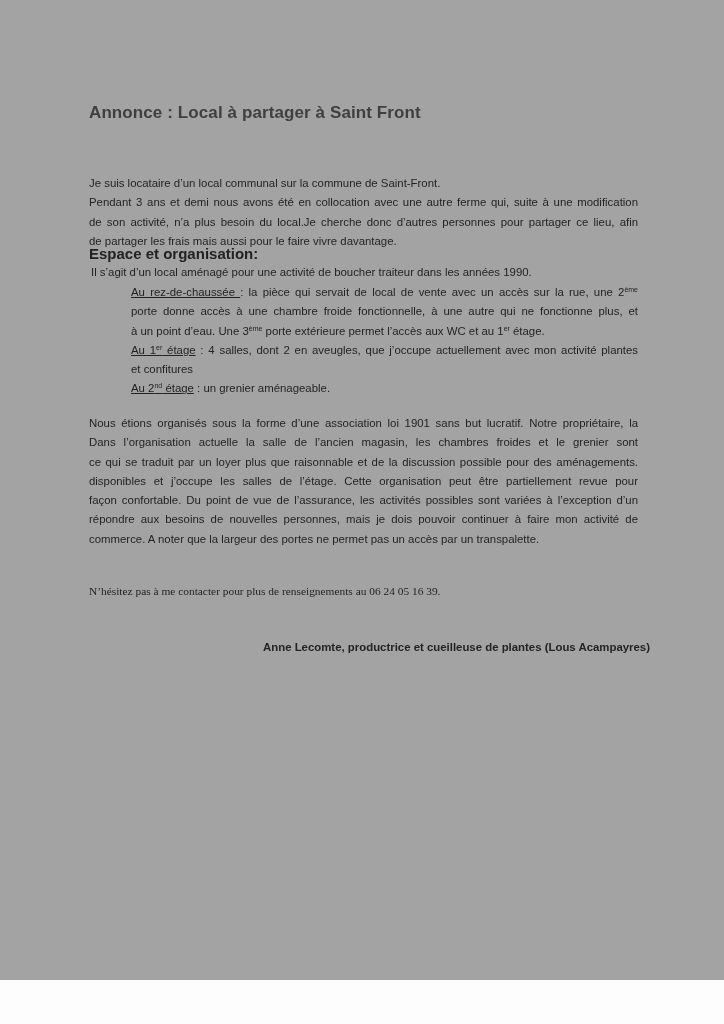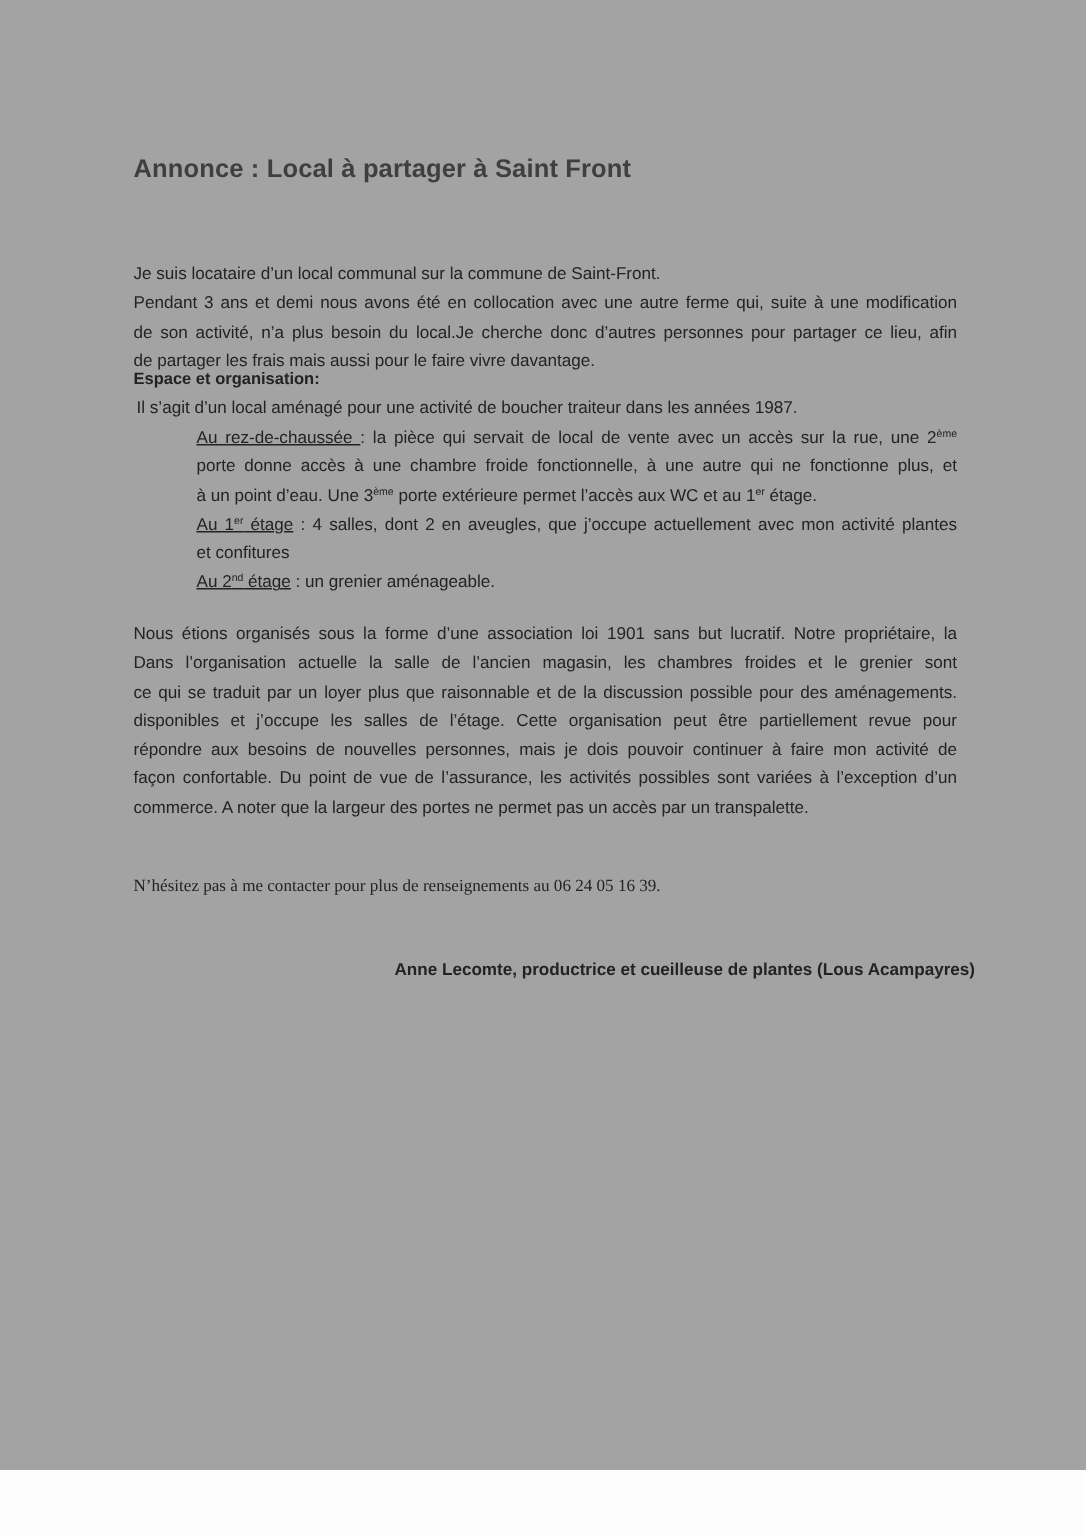--- a/index.html
+++ b/index.html
@@ -52,21 +52,21 @@
       display: block;
       text-align: justify;
       text-align-last: justify;
     }
     .intro { top: 150px; margin-top: 24px; }
     .section-heading {
       position: absolute;
       left: 89px;
       top: 244px;
       font-weight: bold;
-      font-size: 11px;
+      font-size: 15px;
       color: #222;
       white-space: nowrap;
     }
     .section-intro {
       position: absolute;
       left: 91px;
       top: 263px;
       white-space: nowrap;
     }
     .indented {
@@ -106,38 +106,38 @@
 
   <div class="block intro text">
     <span class="line">Je suis locataire d’un local communal  sur la commune de Saint-Front.</span>
     <span class="jline">Pendant 3 ans et demi nous avons été en collocation avec une autre ferme qui, suite à une modification</span>
     <span class="jline">de son activité, n’a plus besoin du local.Je cherche donc d’autres personnes pour partager ce lieu, afin</span>
     <span class="line">de partager les frais mais aussi pour le faire vivre davantage.</span>
   </div>
 
   <div class="section-heading text">Espace  et organisation:</div>
 
-  <div class="section-intro text">Il s’agit d’un local aménagé pour une activité de boucher traiteur dans les années 1987.</div>
+  <div class="section-intro text">Il s’agit d’un local aménagé pour une activité de boucher traiteur dans les années 1990.</div>
 
   <div class="indented text">
     <span class="jline"><span class="u">Au rez-de-chaussée </span><span>: la pièce qui servait de local de vente avec un accès sur la rue, une 2</span><sup>ème</sup></span>
     <span class="jline">porte donne accès à une chambre froide fonctionnelle, à une autre qui ne fonctionne plus, et</span>
     <span class="line"><span>à un point d’eau. Une 3</span><sup>ème</sup><span> porte extérieure permet l’accès aux WC et au 1</span><sup>er</sup><span> étage.</span></span>
     <span class="jline"><span class="u"><span>Au 1</span><sup>er</sup><span> étage</span></span><span> : 4 salles, dont 2 en aveugles, que j’occupe actuellement avec mon activité plantes</span></span>
     <span class="line">et confitures</span>
     <span class="line"><span class="u"><span>Au 2</span><sup>nd</sup><span> étage</span></span><span> : un grenier aménageable.</span></span>
   </div>
 
   <div class="block para2 text">
     <span class="jline">Nous étions organisés sous la forme d’une association loi 1901 sans but lucratif. Notre propriétaire, la</span>
     <span class="jline">Dans l’organisation actuelle la salle de l’ancien magasin, les chambres froides et le grenier sont</span>
     <span class="jline">ce qui se traduit par un loyer plus que raisonnable et de la discussion possible pour des aménagements.</span>
     <span class="jline">disponibles et j’occupe les salles de l’étage. Cette organisation peut être partiellement revue pour</span>
+    <span class="jline">façon confortable. Du point de vue de l’assurance, les activités possibles sont variées à l’exception d’un</span>
     <span class="jline">répondre aux besoins de nouvelles personnes, mais je dois pouvoir continuer à faire mon activité de</span>
-    <span class="jline">façon confortable. Du point de vue de l’assurance, les activités possibles sont variées à l’exception d’un</span>
     <span class="line">commerce. A noter que la largeur des portes ne permet pas un accès par un transpalette.</span>
   </div>
 
   <div class="contact text">N’hésitez pas à me contacter pour plus de renseignements au 06 24 05 16 39.</div>
 
   <div class="signature text">Anne Lecomte, productrice et cueilleuse de plantes (Lous Acampayres)</div>
 
 </div>
 
 </body></html>

